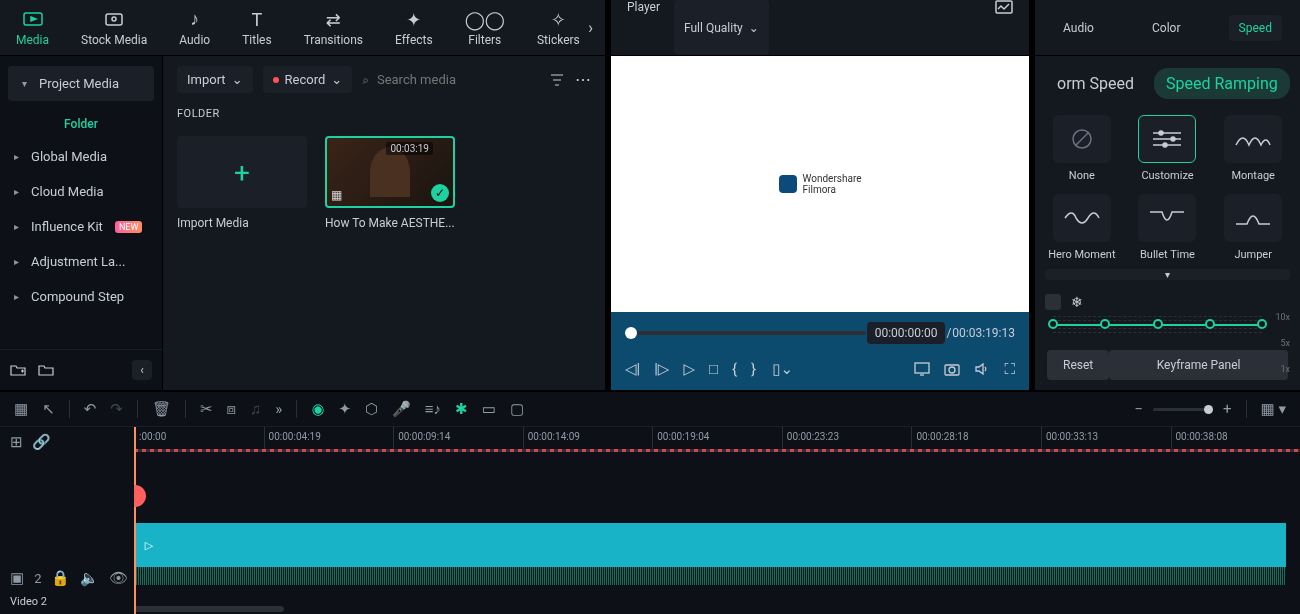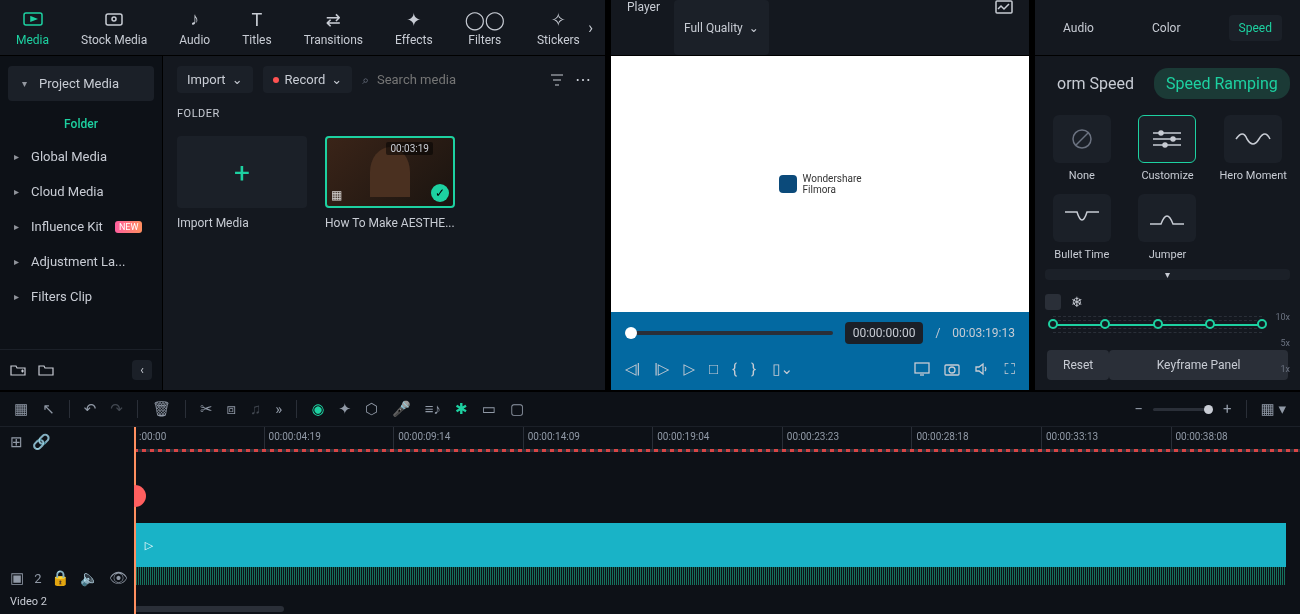--- a/index.html
+++ b/index.html
@@ -40,25 +40,25 @@
 .media-item{width:130px;display:flex;flex-direction:column;gap:8px}
 .media-thumb{height:72px;background:#1b2028;border-radius:4px;display:flex;align-items:center;justify-content:center;position:relative}
 .media-thumb.add{font-size:28px;color:#1dd1a1}
 .media-thumb.video{border:2px solid #1dd1a1;background:linear-gradient(135deg,#3a2418,#1a1410);overflow:hidden}
 .media-duration{position:absolute;top:4px;right:20px;font-size:10px;background:rgba(0,0,0,.5);padding:1px 4px;border-radius:2px}
 .media-check{position:absolute;bottom:4px;right:4px;width:18px;height:18px;border-radius:50%;background:#1dd1a1;display:flex;align-items:center;justify-content:center;color:#000;font-size:12px}
 .media-type-icon{position:absolute;bottom:4px;left:4px;color:#fff;opacity:.8;font-size:12px}
 .media-name{font-size:12px;white-space:nowrap;overflow:hidden;text-overflow:ellipsis}
 .video-person{width:40px;height:50px;background:#4a3020;border-radius:50% 50% 0 0;margin:0 auto}
 
-.player-panel{grid-column:3/4;background:#0369a1;border-left:6px solid #000;border-right:6px solid #000;display:flex;flex-direction:column}
+.player-panel{grid-column:3/4;background:#0c4a6e;border-left:6px solid #000;border-right:6px solid #000;display:flex;flex-direction:column}
 .player-view{flex:1;background:#fff;margin:0;position:relative;display:flex;align-items:center;justify-content:center}
 .player-logo{display:flex;align-items:center;gap:6px;color:#333;font-size:10px}
 .player-logo-icon{width:18px;height:18px;background:#0b4a7a;border-radius:4px}
-.player-scrub{display:flex;align-items:center;gap:12px;padding:10px 14px}
+.player-scrub{display:flex;align-items:center;gap:1px;padding:10px 14px}
 .scrub-bar{flex:1;height:4px;background:#2a2f38;border-radius:2px;position:relative}
 .scrub-knob{position:absolute;left:0;top:-4px;width:12px;height:12px;border-radius:50%;background:#fff}
 .time-box{background:#1b2028;border-radius:4px;padding:4px 8px;font-size:12px}
 .player-ctrls{display:flex;align-items:center;gap:16px;padding:6px 14px 12px 14px;justify-content:center}
 .pc-icon{cursor:pointer;color:#c8ccd4;font-size:15px}
 .pc-group{display:flex;gap:14px;align-items:center}
 .pc-spacer{flex:1}
 
 .right-panel{grid-column:4/5;background:#14181f;display:flex;flex-direction:column;padding:0 10px;overflow:hidden}
 .speed-subtabs{display:flex;gap:8px;padding:12px 0;align-items:center}
@@ -202,21 +202,21 @@
       <span class="side-chevron">▸</span>
       <span>Influence Kit</span>
       <span class="new-badge">NEW</span>
     </div>
     <div class="side-item">
       <span class="side-chevron">▸</span>
       <span>Adjustment La...</span>
     </div>
     <div class="side-item">
       <span class="side-chevron">▸</span>
-      <span>Filters Clip</span>
+      <span>Compound Step</span>
     </div>
     <div class="side-bottom">
       <span>
           <svg width="16" height="14" viewBox="0 0 16 14" fill="none" stroke="currentColor" stroke-width="1.2">
             <path d="M1 3h5l1 2h8v7H1z"></path>
             <path d="M11 8h3M12.5 6.5v3"></path>
           </svg>
         </span>
       <span>
           <svg width="16" height="14" viewBox="0 0 16 14" fill="none" stroke="currentColor" stroke-width="1.2">
@@ -340,20 +340,28 @@
             <svg class="preset-svg" viewBox="0 0 40 28" stroke="#c8ccd4" fill="none" stroke-width="1.5">
               <line x1="6" y1="8" x2="34" y2="8"></line>
               <line x1="6" y1="14" x2="34" y2="14"></line>
               <line x1="6" y1="20" x2="34" y2="20"></line>
               <circle cx="14" cy="8" r="2" fill="#c8ccd4"></circle>
               <circle cx="26" cy="14" r="2" fill="#c8ccd4"></circle>
               <circle cx="18" cy="20" r="2" fill="#c8ccd4"></circle>
             </svg>
           </div>
         <div class="preset-label">Customize</div>
+      </div>
+      <div class="preset">
+        <div class="preset-box">
+            <svg class="preset-svg" viewBox="0 0 40 28" stroke="#c8ccd4" fill="none" stroke-width="1.5">
+              <path d="M3 20 Q10 6 16 20 Q22 6 28 20 Q33 10 37 20"></path>
+            </svg>
+          </div>
+        <div class="preset-label">Montage</div>
       </div>
       <div class="preset">
         <div class="preset-box">
             <svg class="preset-svg" viewBox="0 0 40 28" stroke="#c8ccd4" fill="none" stroke-width="1.5">
               <path d="M3 14 Q10 4 14 14 Q20 24 26 14 Q32 4 37 14"></path>
             </svg>
           </div>
         <div class="preset-label">Hero Moment</div>
       </div>
       <div class="preset">

